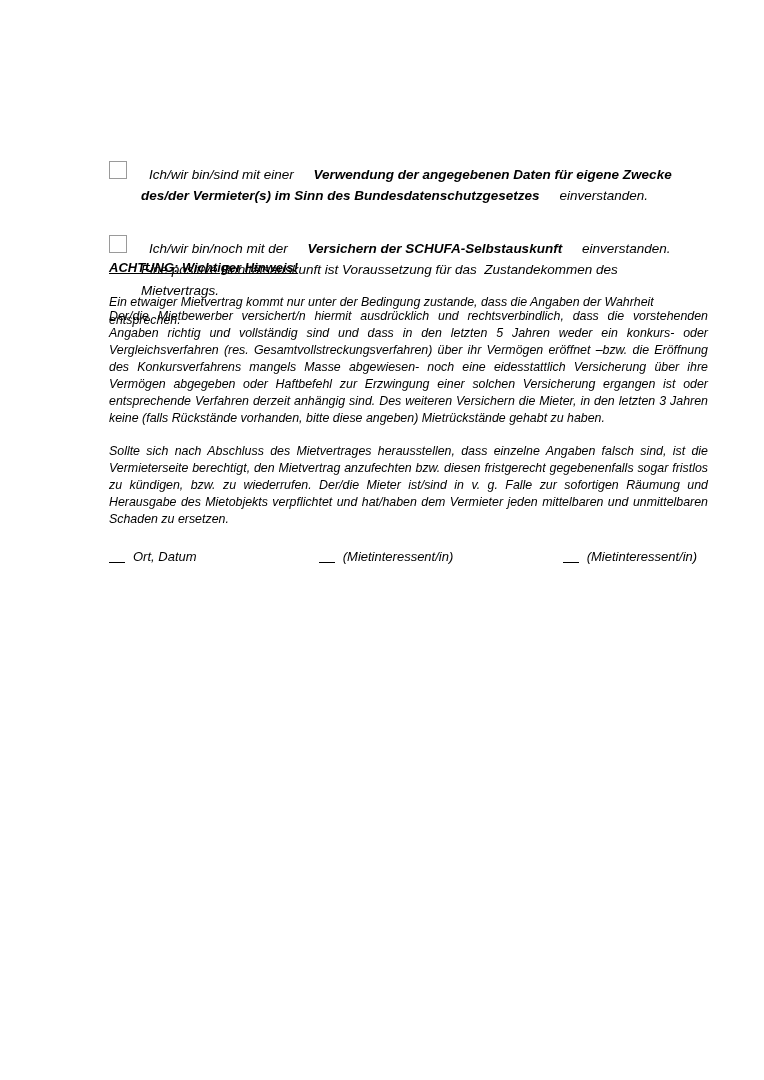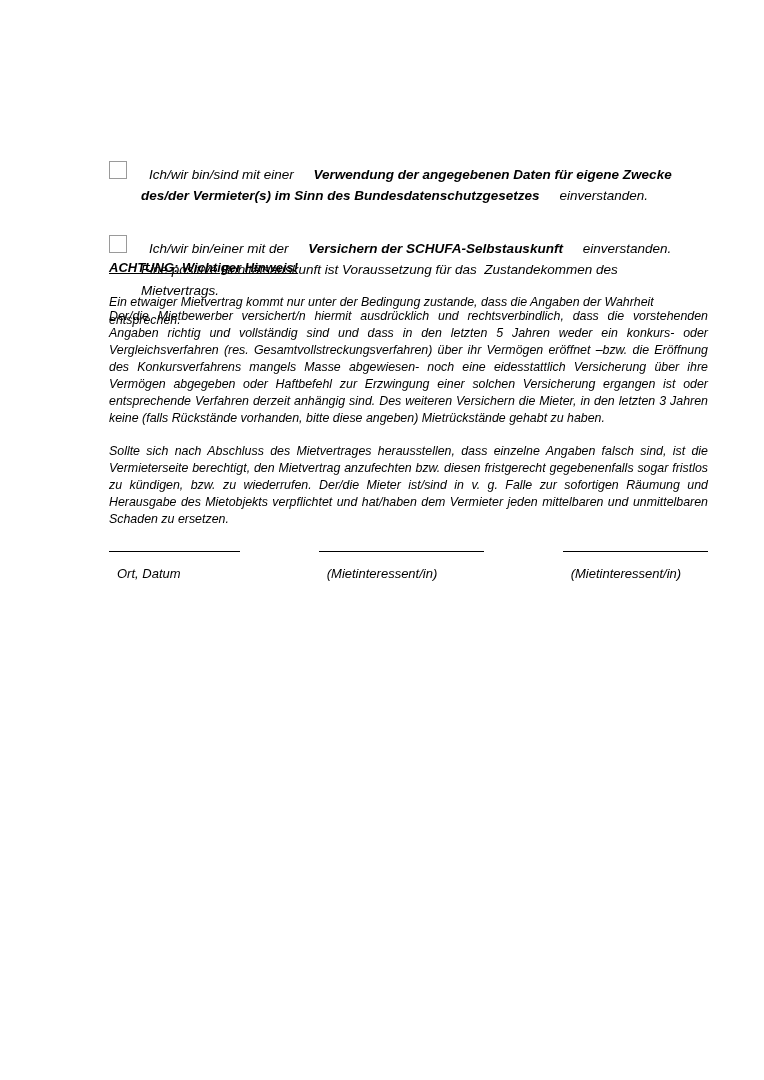--- a/index.html
+++ b/index.html
@@ -61,21 +61,21 @@
     line-height: 17px;
     text-align: justify;
     margin: 0;
   }
   
   .signatures {
     position: absolute;
     left: 77px; top: 503px; width: 631px;
     display: flex;
   }
-  .sig-col { display: flex; flex-direction: column; }
+  .sig-col { display: flex; flex-direction: row; align-items: center; }
   .sig-col-1 { width: 150px; margin-right: 63px; }
   .sig-col-2 { width: 185px; margin-right: 63px; }
   .sig-col-3 { width: 165px; }
   .sig-line {
     height: 11px;
     border-bottom: 1px solid #000000;
   }
   .sig-label {
     font-size: 13px;
     line-height: 16px;
@@ -87,21 +87,21 @@
 
 <div class="page">
 
   <section class="consent">
     <div class="consent-item">
       <span class="checkbox"></span>
       <span class="consent-text"><span>Ich/wir bin/sind mit einer </span><b>Verwendung der angegebenen Daten für eigene Zwecke des/der Vermieter(s) im Sinn des Bundesdatenschutzgesetzes</b><span> einverstanden.</span></span>
     </div>
     <div class="consent-item">
       <span class="checkbox"></span>
-      <span class="consent-text"><span>Ich/wir bin/einer mit der </span><b>Versichern der SCHUFA-Selbstauskunft</b><span> einverstanden. Eine positive Bonitätsauskunft ist Voraussetzung für das  Zustandekommen des Mietvertrags.</span></span>
+      <span class="consent-text"><span>Ich/wir bin/noch mit der </span><b>Versichern der SCHUFA-Selbstauskunft</b><span> einverstanden. Eine positive Bonitätsauskunft ist Voraussetzung für das  Zustandekommen des Mietvertrags.</span></span>
     </div>
   </section>
 
   <section class="notice">
     <div class="notice-heading">ACHTUNG: Wichtiger Hinweis!</div>
     <div class="notice-intro">Ein etwaiger Mietvertrag kommt nur unter der Bedingung zustande, dass die Angaben der Wahrheit entsprechen.</div>
   </section>
 
   <section class="body-paragraphs">
     <p>Der/die Mietbewerber versichert/n hiermit ausdrücklich und rechtsverbindlich, dass die vorstehenden Angaben richtig und vollständig sind und dass in den letzten 5 Jahren weder ein konkurs- oder Vergleichsverfahren (res. Gesamtvollstreckungsverfahren) über ihr Vermögen eröffnet –bzw. die Eröffnung des Konkursverfahrens mangels Masse abgewiesen- noch eine eidesstattlich Versicherung über ihre Vermögen abgegeben oder Haftbefehl zur Erzwingung einer solchen Versicherung ergangen ist oder entsprechende Verfahren derzeit anhängig sind. Des weiteren Versichern die Mieter, in den letzten 3 Jahren keine (falls Rückstände vorhanden, bitte diese angeben) Mietrückstände gehabt zu haben.</p>

